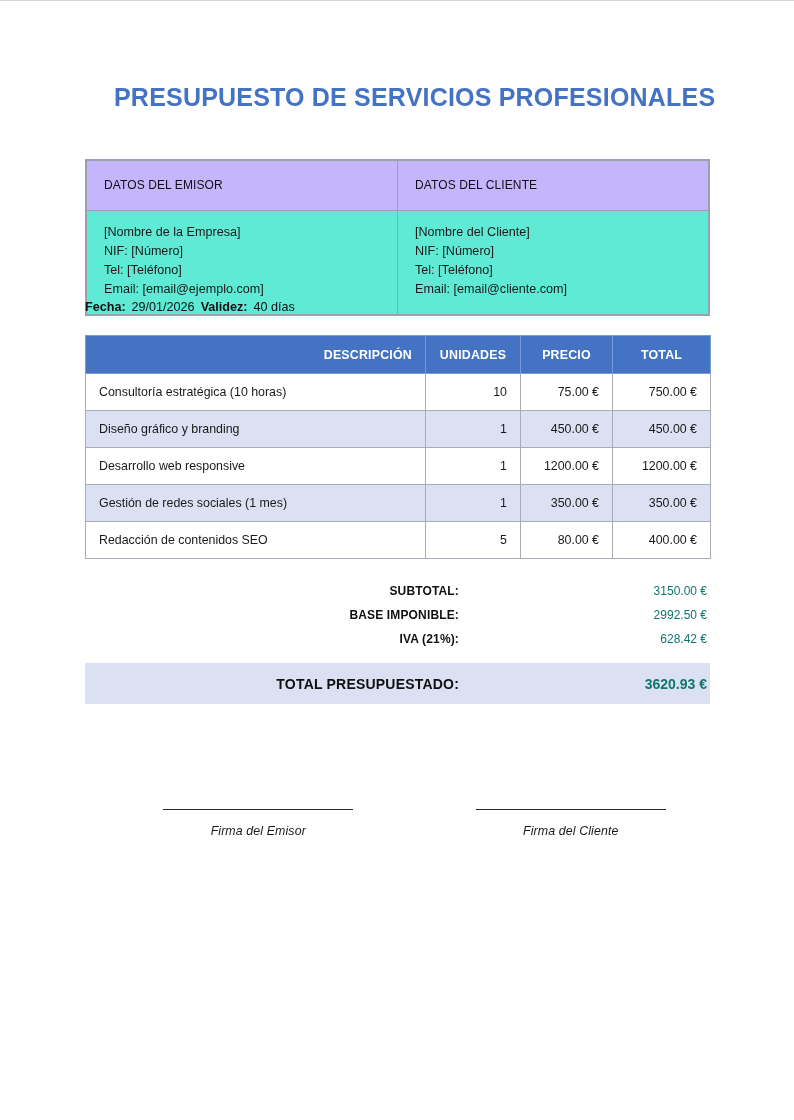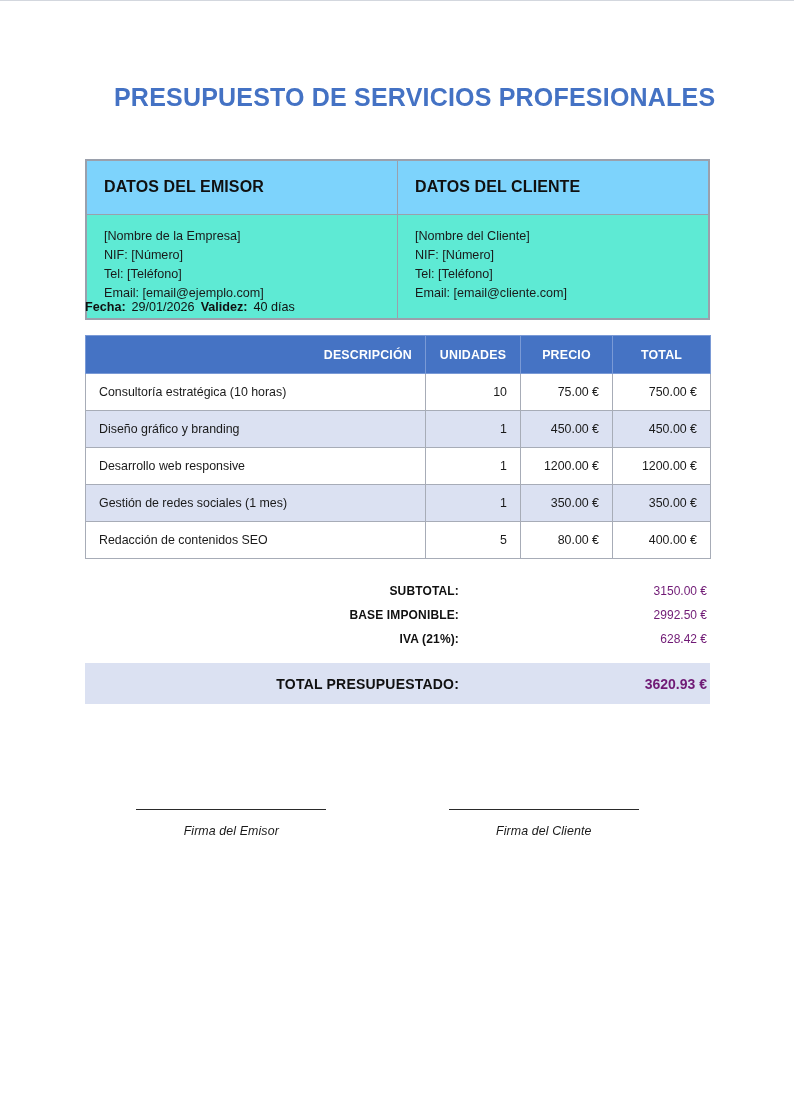--- a/index.html
+++ b/index.html
@@ -53,23 +53,23 @@
     border-collapse: collapse;
     table-layout: fixed;
   }
   .parties th, .parties td {
     border: 1px solid #9aa0ac;
     text-align: left;
     vertical-align: top;
     box-sizing: border-box;
   }
   .parties th {
-    background: #7dd3fc;
-    font-size: 16px;
-    font-weight: bold;
+    background: #c4b5fd;
+    font-size: 12px;
+    font-weight: normal;
     color: #101010;
     padding: 17px 17px 18px 17px;
     letter-spacing: 0.1px;
   }
   .parties td {
     background: #5eead4;
     font-size: 12.6px;
     color: #1a1a1a;
     padding: 12px 17px 14px 17px;
     line-height: 1.52;
@@ -152,42 +152,42 @@
   }
   .totals td.t-label {
     text-align: right;
     font-weight: bold;
     color: #101010;
     padding-right: 88px;
     letter-spacing: 0.15px;
   }
   .totals td.t-value {
     text-align: right;
-    color: #701a75;
+    color: #0f766e;
     padding-right: 3px;
     width: 160px;
   }
   .totals tr.grand td {
     background: #dbe1f2;
     height: 41px;
     font-size: 14px;
   }
   .totals tr.grand td.t-label {
     font-weight: bold;
     letter-spacing: 0.2px;
   }
   .totals tr.grand td.t-value {
     font-weight: bold;
   }
   .totals tr.spacer td { height: 12px; background: transparent; }
 
   
   .signatures {
     position: absolute;
-    left: 75px;
+    left: 102px;
     top: 808px;
     width: 625px;
     display: flex;
   }
   .sig-block {
     width: 50%;
     text-align: center;
   }
   .sig-block .rule {
     width: 190px;

